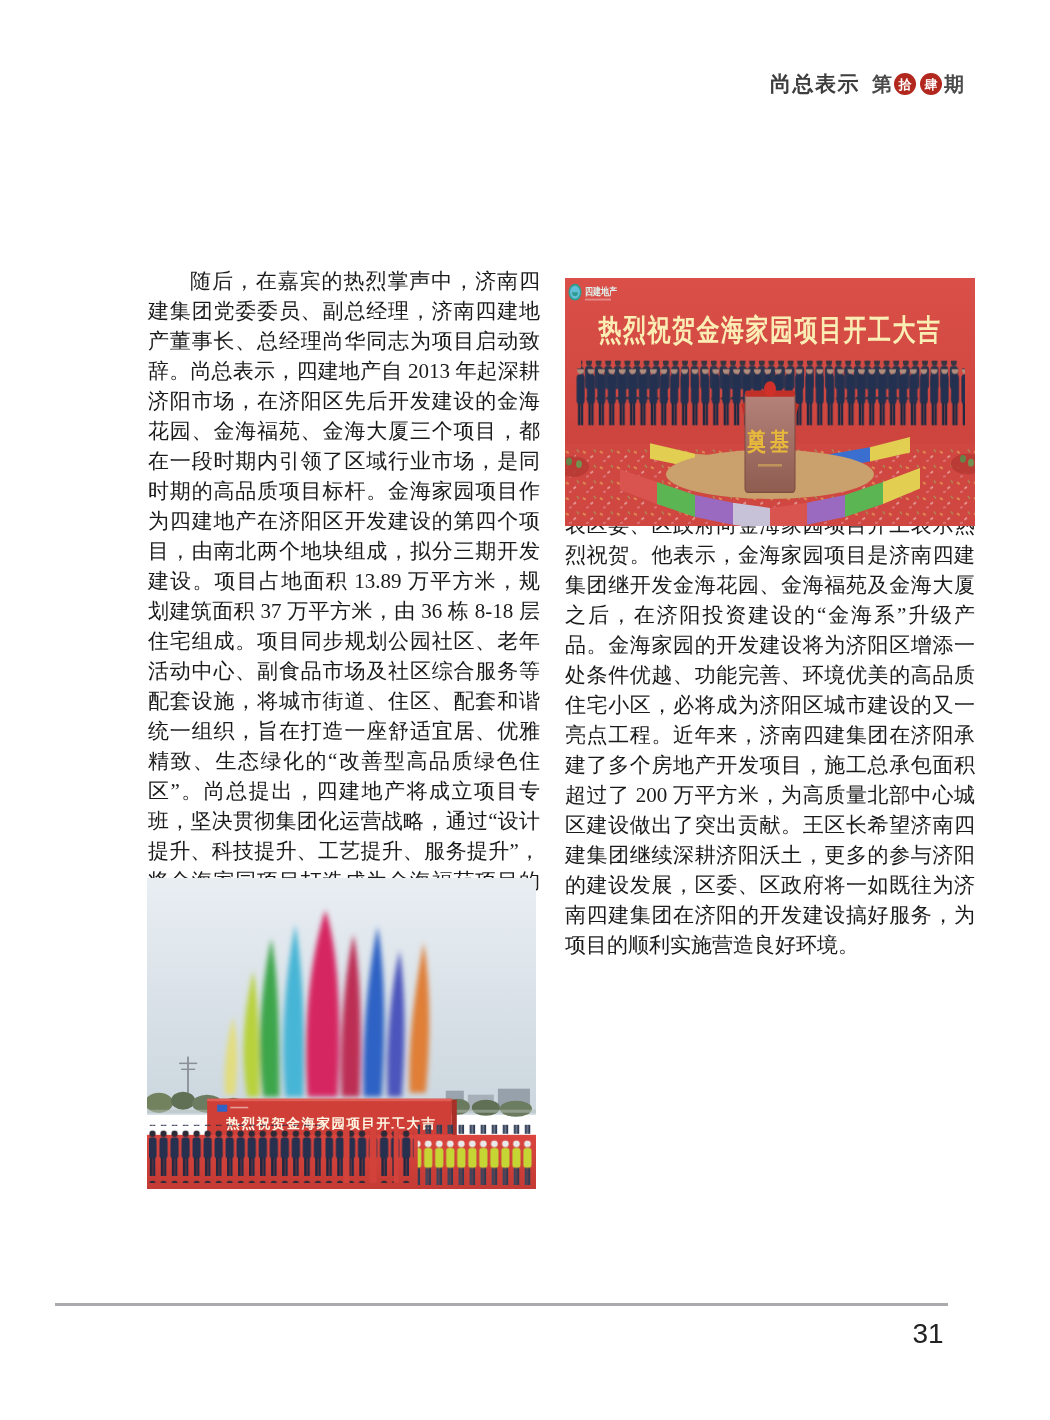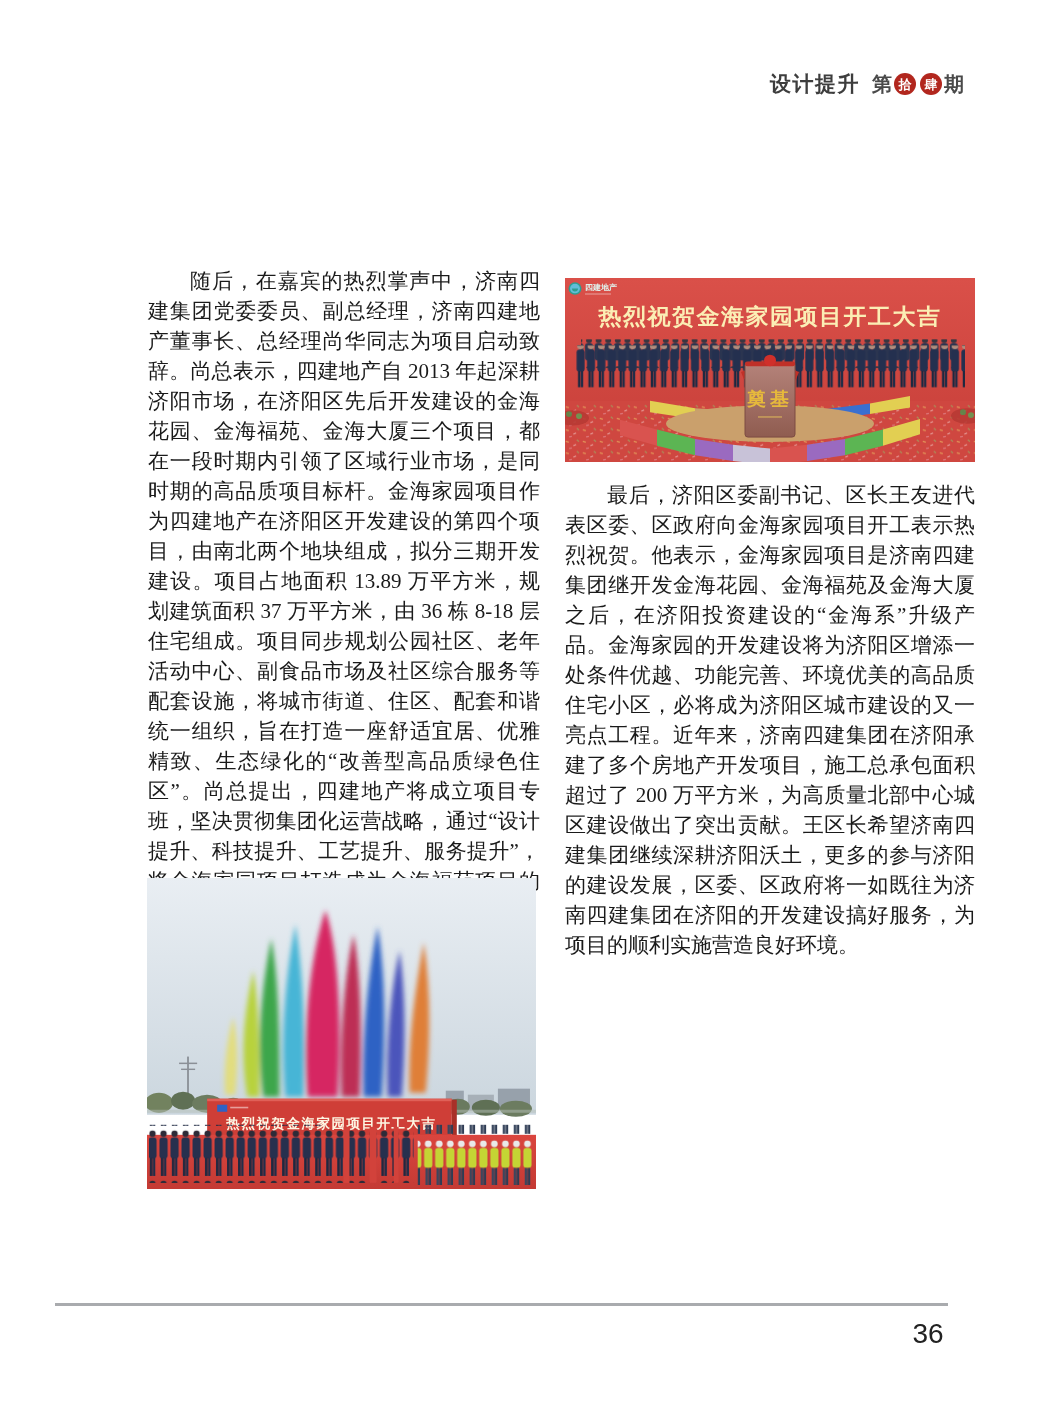--- a/index.html
+++ b/index.html
@@ -23,37 +23,37 @@
     margin:0 2px; line-height:1;
   }
   
   .body-text {
     font-size:21px; line-height:30px; text-align:justify; text-indent:2em;
     margin:0; color:#1a1a1a;
   }
   .col-left-text  { position:absolute; left:148px; top:266px; width:392px; }
   .col-right-text { position:absolute; left:565px; top:480px; width:410px; }
   
-  .photo-top    { position:absolute; left:565px; top:278px; width:410px; height:184px; overflow:hidden; }
+  .photo-top    { position:absolute; left:565px; top:278px; width:410px; height:248px; overflow:hidden; }
   .photo-bottom { position:absolute; left:147px; top:878px; width:389px; height:311px; overflow:hidden; }
   .photo-top svg, .photo-bottom svg { display:block; width:100%; height:100%; }
   
   .footer-rule { position:absolute; left:55px; top:1303px; width:893px; height:3px; background:#a9abae; }
   .page-number {
     position:absolute; left:900px; top:1318px; width:56px; text-align:center;
     font-family:"Liberation Sans","DejaVu Sans",sans-serif; font-size:28px; color:#222222;
   }
 </style>
 </head>
 <body>
 
 <div class="page">
 
   <div class="header">
-    <span class="mag-title">设计提升</span>
+    <span class="mag-title">尚总表示</span>
     <span class="issue">
       <span>第</span>
       <span class="issue-badge">拾</span>
       <span class="issue-badge">肆</span>
       <span>期</span>
     </span>
   </div>
 
   <div class="col-left-text">
     <p class="body-text">随后，在嘉宾的热烈掌声中，济南四建集团党委委员、副总经理，济南四建地产董事长、总经理尚华同志为项目启动致辞。尚总表示，四建地产自 2013 年起深耕济阳市场，在济阳区先后开发建设的金海花园、金海福苑、金海大厦三个项目，都在一段时期内引领了区域行业市场，是同时期的高品质项目标杆。金海家园项目作为四建地产在济阳区开发建设的第四个项目，由南北两个地块组成，拟分三期开发建设。项目占地面积 13.89 万平方米，规划建筑面积 37 万平方米，由 36 栋 8-18 层住宅组成。项目同步规划公园社区、老年活动中心、副食品市场及社区综合服务等配套设施，将城市街道、住区、配套和谐统一组织，旨在打造一座舒适宜居、优雅精致、生态绿化的“改善型高品质绿色住区”。尚总提出，四建地产将成立项目专班，坚决贯彻集团化运营战略，通过“设计提升、科技提升、工艺提升、服务提升”，将金海家园项目打造成为金海福苑项目的升级力作。</p>
@@ -224,15 +224,15 @@
         <rect x="178" y="248" width="88" height="56" fill="url(#crowdNavy)"></rect>
         <rect x="196" y="248" width="6" height="56" fill="#d2423b"></rect>
         <rect x="222" y="248" width="7" height="56" fill="#d2423b"></rect>
         <rect x="246" y="248" width="5" height="56" fill="#d2423b"></rect>
         <rect x="270" y="246" width="116" height="60" fill="url(#crowdVest)"></rect>
       </g>
     </svg>
   </div>
 
   <div class="footer-rule"></div>
-  <div class="page-number">36</div>
+  <div class="page-number">31</div>
 
 </div>
 
 </body></html>

